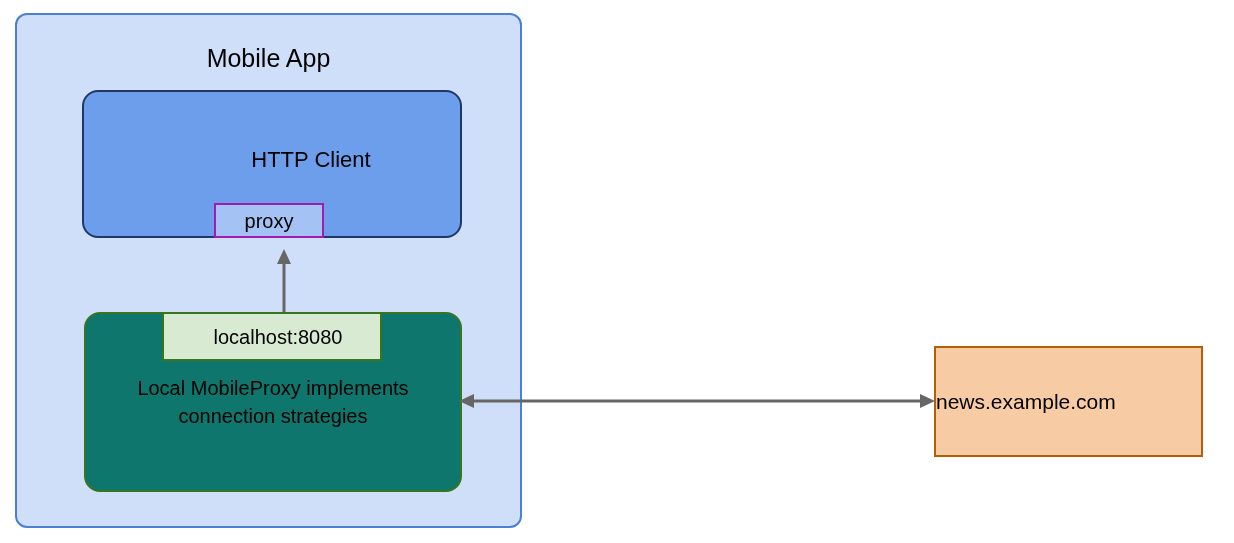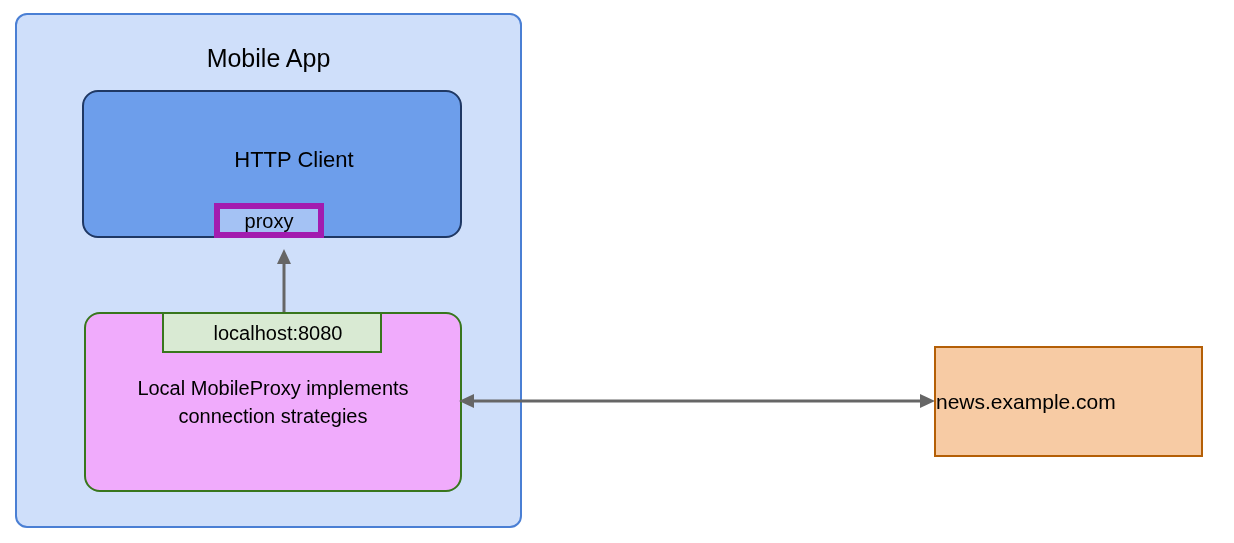--- a/index.html
+++ b/index.html
@@ -50,81 +50,81 @@
     top: 75px;
     width: 380px;
     height: 148px;
     box-sizing: border-box;
     background: #6d9eeb;
     border: 2px solid #1f3864;
     border-radius: 16px;
   }
   #http-client-label {
     position: absolute;
-    left: 0;
+    left: 17px;
     top: 54px;
     width: 420px;
     text-align: center;
     font-size: 22px;
     color: #000000;
     line-height: 28px;
     white-space: nowrap;
   }
 
   
   #proxy-port-box {
     position: absolute;
     left: 197px;
     top: 188px;
     width: 110px;
     height: 35px;
     box-sizing: border-box;
     background: #a4c2f4;
-    border: 6px solid #a21caf;
+    border: 2px solid #a21caf;
     display: flex;
     align-items: center;
     justify-content: center;
   }
   #proxy-port-label {
     font-size: 20px;
     color: #000000;
     line-height: 24px;
     white-space: nowrap;
   }
 
   
   #local-proxy-box {
     position: absolute;
     left: 67px;
     top: 297px;
     width: 378px;
     height: 180px;
     box-sizing: border-box;
-    background: #f0abfc;
+    background: #0f766e;
     border: 2px solid #38761d;
     border-radius: 16px;
   }
   #local-proxy-desc {
     position: absolute;
     left: 10px;
     top: 60px;
     width: 354px;
     text-align: center;
     font-size: 20px;
     color: #000000;
     line-height: 28px;
   }
 
   
   #localhost-port-box {
     position: absolute;
     left: 145px;
     top: 297px;
     width: 220px;
-    height: 41px;
+    height: 49px;
     box-sizing: border-box;
     background: #d9ead3;
     border: 2px solid #38761d;
     display: flex;
     align-items: center;
     justify-content: center;
     padding-left: 12px;
   }
   #localhost-port-label {
     font-size: 20px;

